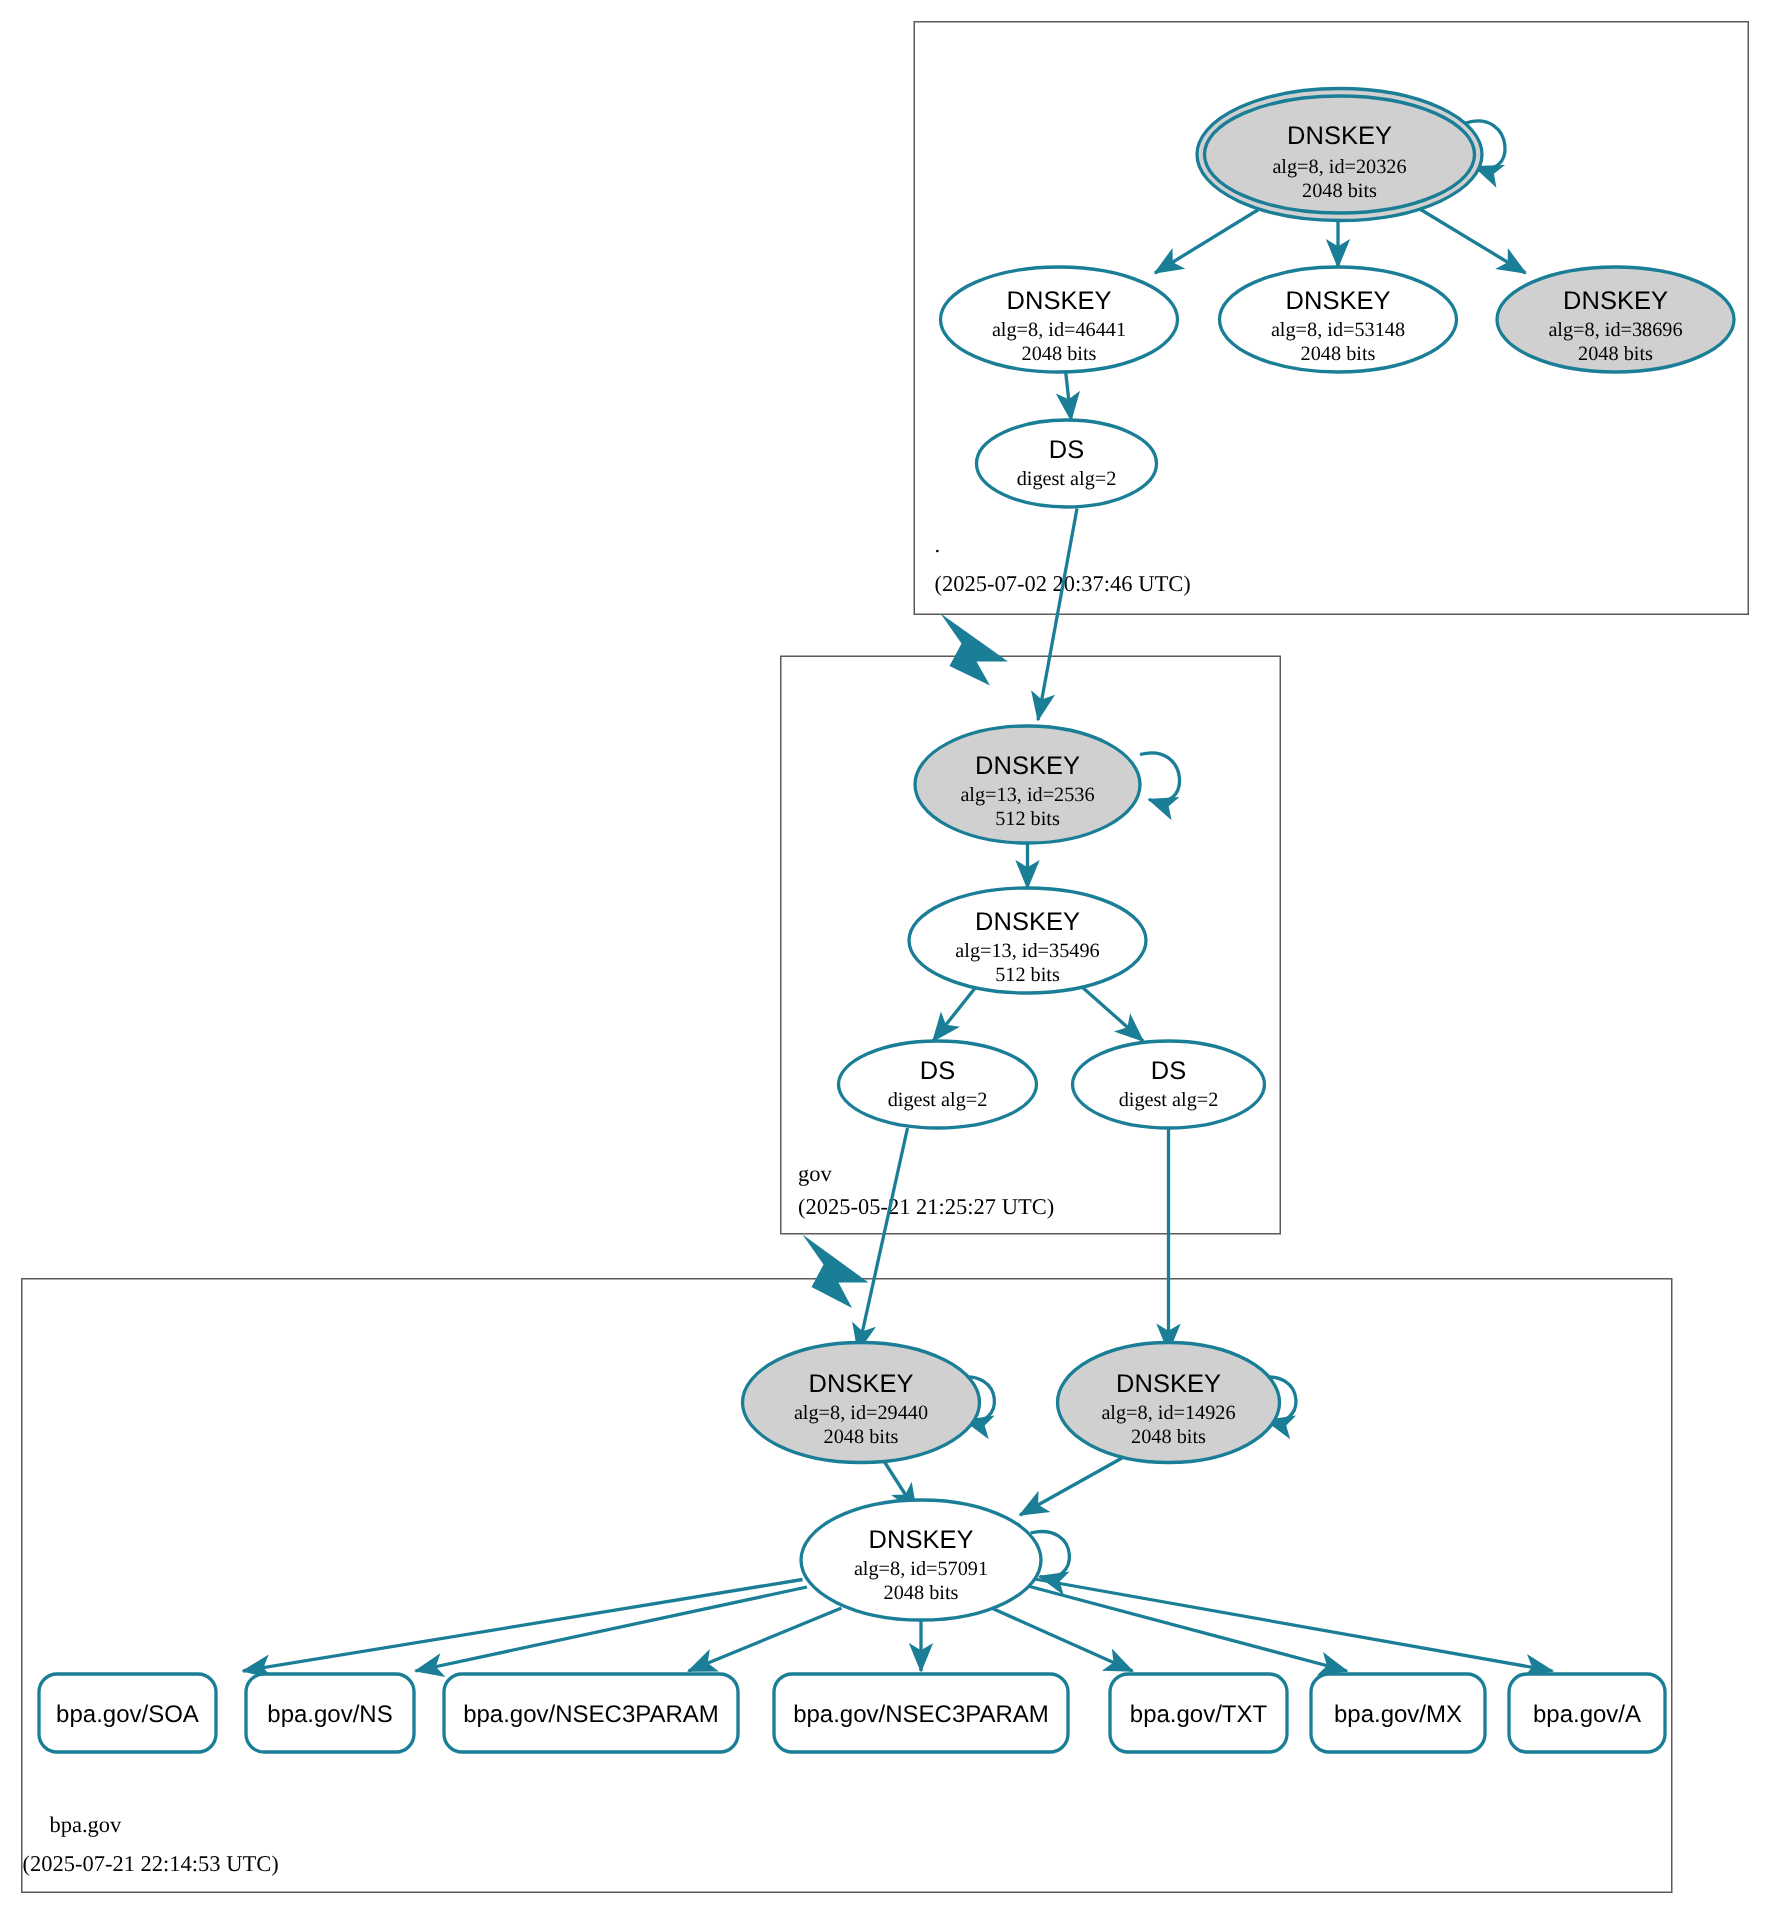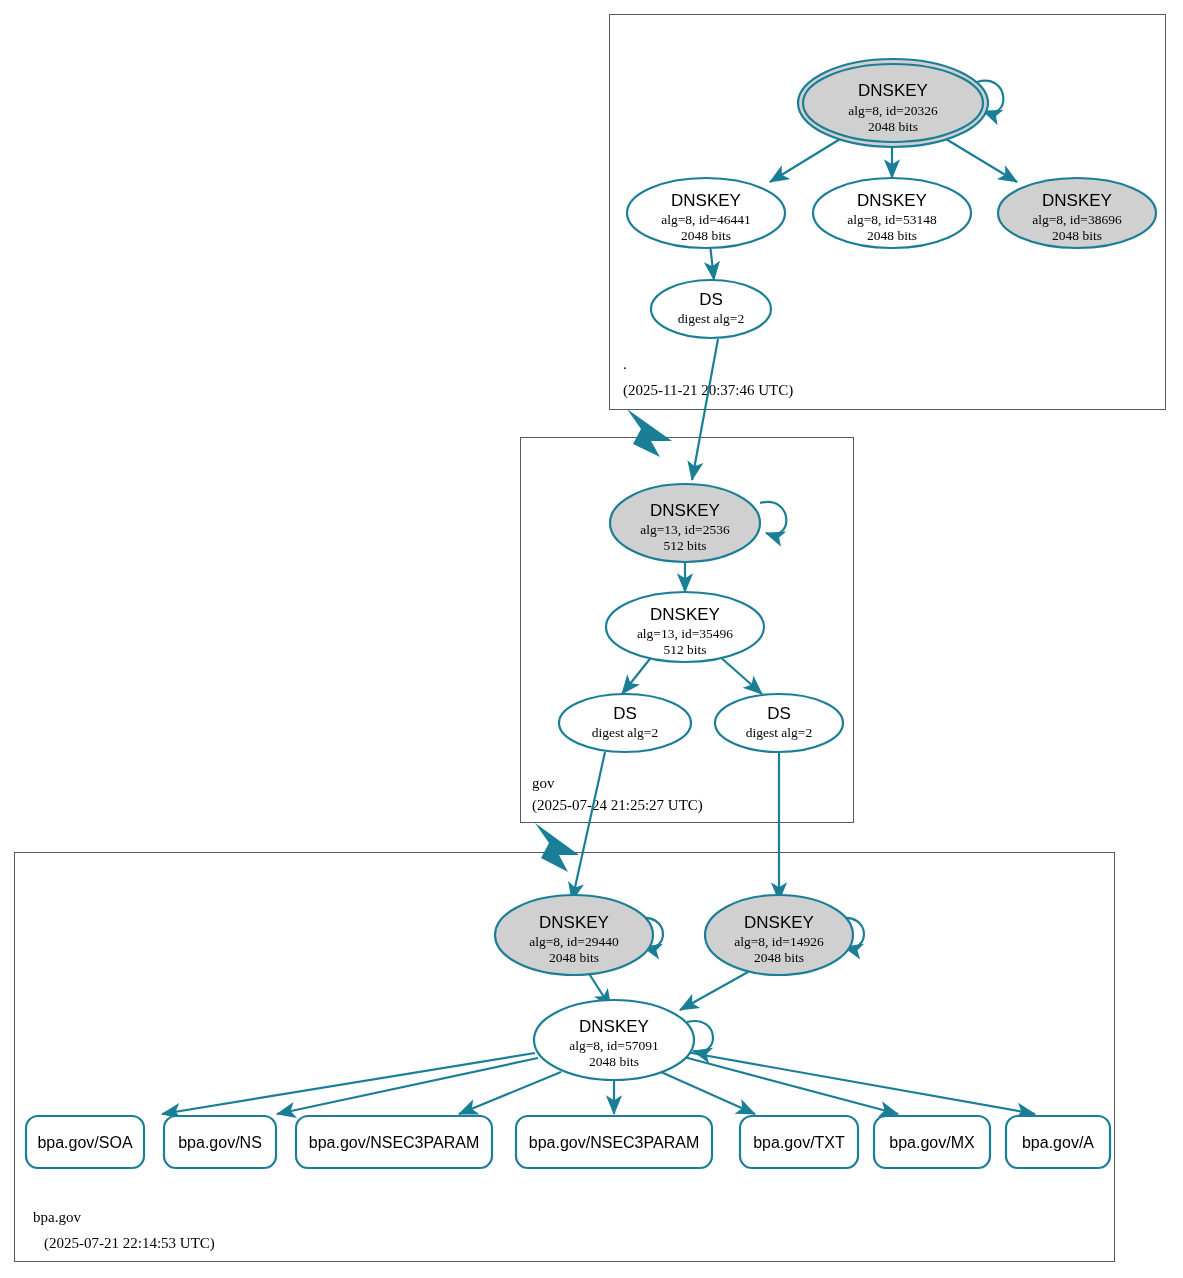--- a/index.html
+++ b/index.html
@@ -59,27 +59,27 @@
 </head>
 <body>
 
 <div id="canvas">
 
   <div class="zone-box" style="left:609px;top:14px;width:557px;height:396px;"></div>
   <div class="zone-box" style="left:520px;top:437px;width:334px;height:386px;"></div>
   <div class="zone-box" style="left:14px;top:852px;width:1101px;height:410px;"></div>
 
   <div class="zone-label" style="left:623px;top:357px;">.</div>
-  <div class="zone-ts" style="left:623px;top:383px;">(2025-11-21 20:37:46 UTC)</div>
+  <div class="zone-ts" style="left:623px;top:383px;">(2025-07-02 20:37:46 UTC)</div>
 
   <div class="zone-label" style="left:532px;top:776px;">gov</div>
-  <div class="zone-ts" style="left:532px;top:798px;">(2025-07-24 21:25:27 UTC)</div>
+  <div class="zone-ts" style="left:532px;top:798px;">(2025-05-21 21:25:27 UTC)</div>
 
   <div class="zone-label" style="left:33px;top:1210px;text-align:center;">bpa.gov</div>
-  <div class="zone-ts" style="left:44px;top:1236px;">(2025-07-21 22:14:53 UTC)</div>
+  <div class="zone-ts" style="left:15px;top:1236px;">(2025-07-21 22:14:53 UTC)</div>
 
   <svg width="1183" height="1278">
     <defs>
       <marker id="ah" markerWidth="10" markerHeight="10" refX="8.5" refY="4" orient="auto" markerUnits="strokeWidth">
         <path d="M0,0.3 L9,4 L0,7.7 L2.2,4 Z" class="arrowfill"></path>
       </marker>
     </defs>
 
     <g>
       <path class="edge" d="M977,82 C1010,72 1012,122 983,111" marker-end="url(#ah)"></path>

